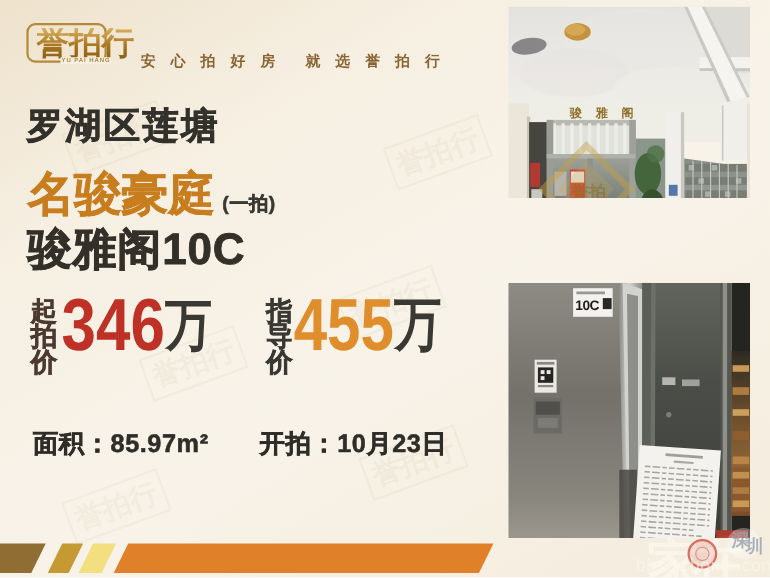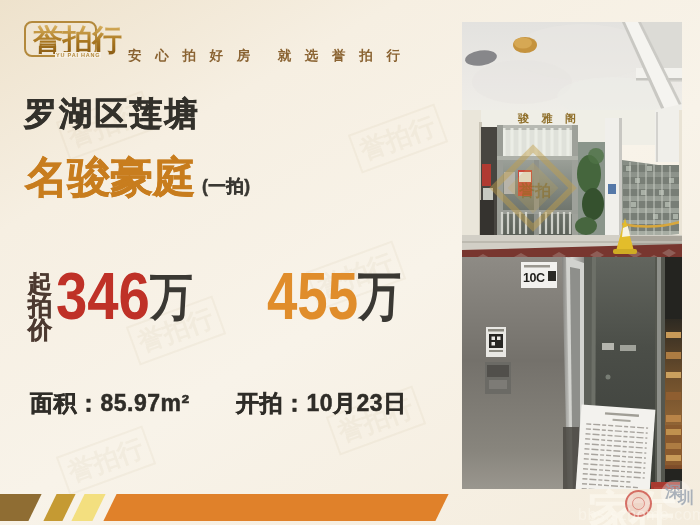--- a/index.html
+++ b/index.html
@@ -64,34 +64,36 @@
       <span></span>
       <span>就</span>
       <span>选</span>
       <span>誉</span>
       <span>拍</span>
       <span>行</span>
     </div>
 
   <div id="h1">罗湖区莲塘</div>
   <div id="h2">名骏豪庭<span class="pai" style="margin-left:7px;">(一拍)</span></div>
+  <div id="h3">骏雅阁10C</div>
 
   <div class="vlabel" id="vl1">起拍价</div>
   <div class="bignum" id="num1">346<span class="wan">万</span></div>
+  <div class="vlabel" id="vl2">指导价</div>
   <div class="bignum" id="num2">455<span class="wan" style="font-size:53px;">万</span></div>
 
   <div class="info" style="left:30px;top:392px;">面积：85.97m²</div>
   <div class="info" style="left:236px;top:392px;">开拍：10月23日</div>
 
   <div class="stripe" style="left:-20px;width:55px;background:#8f6d33;"></div>
   <div class="stripe" style="left:50px;width:19px;background:#c59a33;"></div>
   <div class="stripe" style="left:78px;width:21px;background:#f3df7f;"></div>
   <div id="bar"></div>
 
-  <div class="photo" id="photo-top" style="top:22px;height:242px;">
+  <div class="photo" id="photo-top" style="top:6px;height:174px;">
   <svg width="220" height="242" viewBox="0 0 220 242">
     <defs>
       <linearGradient id="ceilg" x1="0" y1="0" x2="0" y2="1">
         <stop offset="0" stop-color="#e3e2df"></stop>
             <stop offset="0.6" stop-color="#eceae6"></stop>
             <stop offset="1" stop-color="#f0efe9"></stop>
       </linearGradient>
       <linearGradient id="doorglass" x1="0" y1="0" x2="0" y2="1">
         <stop offset="0" stop-color="#b9bbb4"></stop>
             <stop offset="0.5" stop-color="#878d85"></stop>

